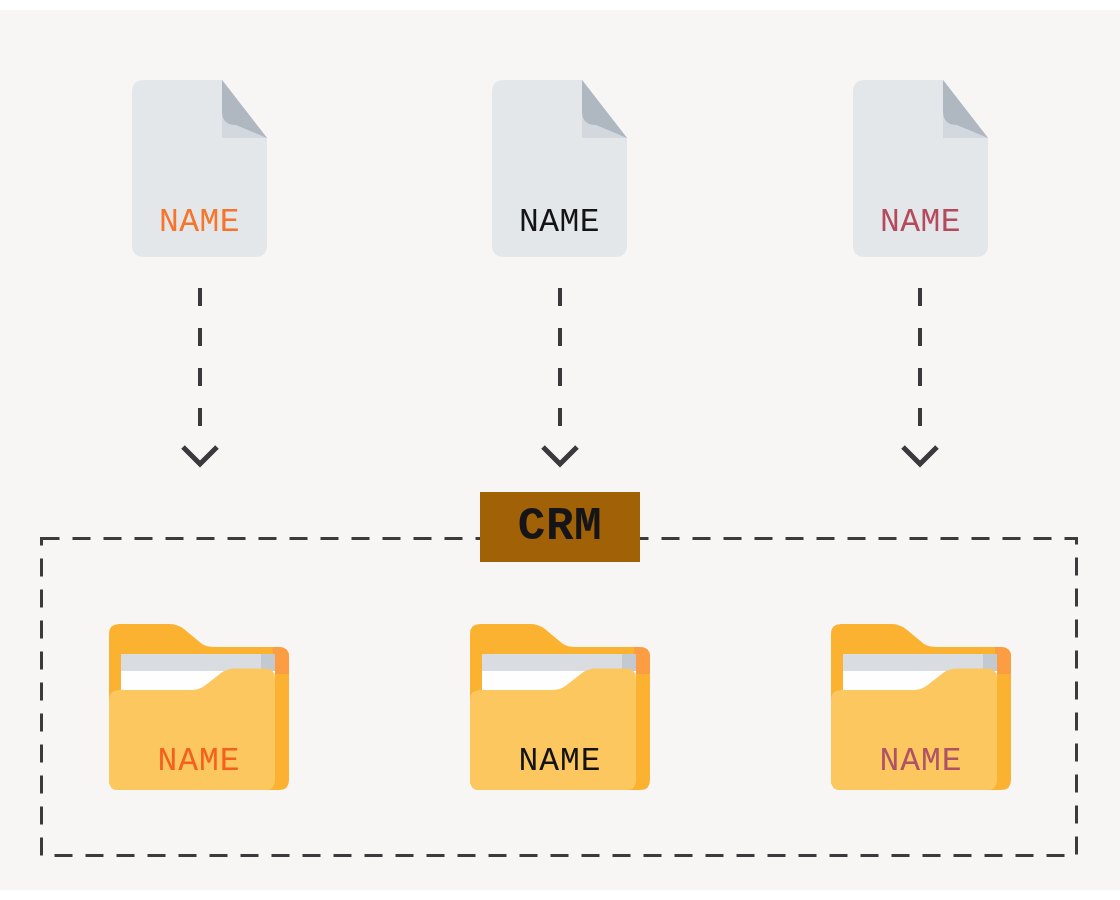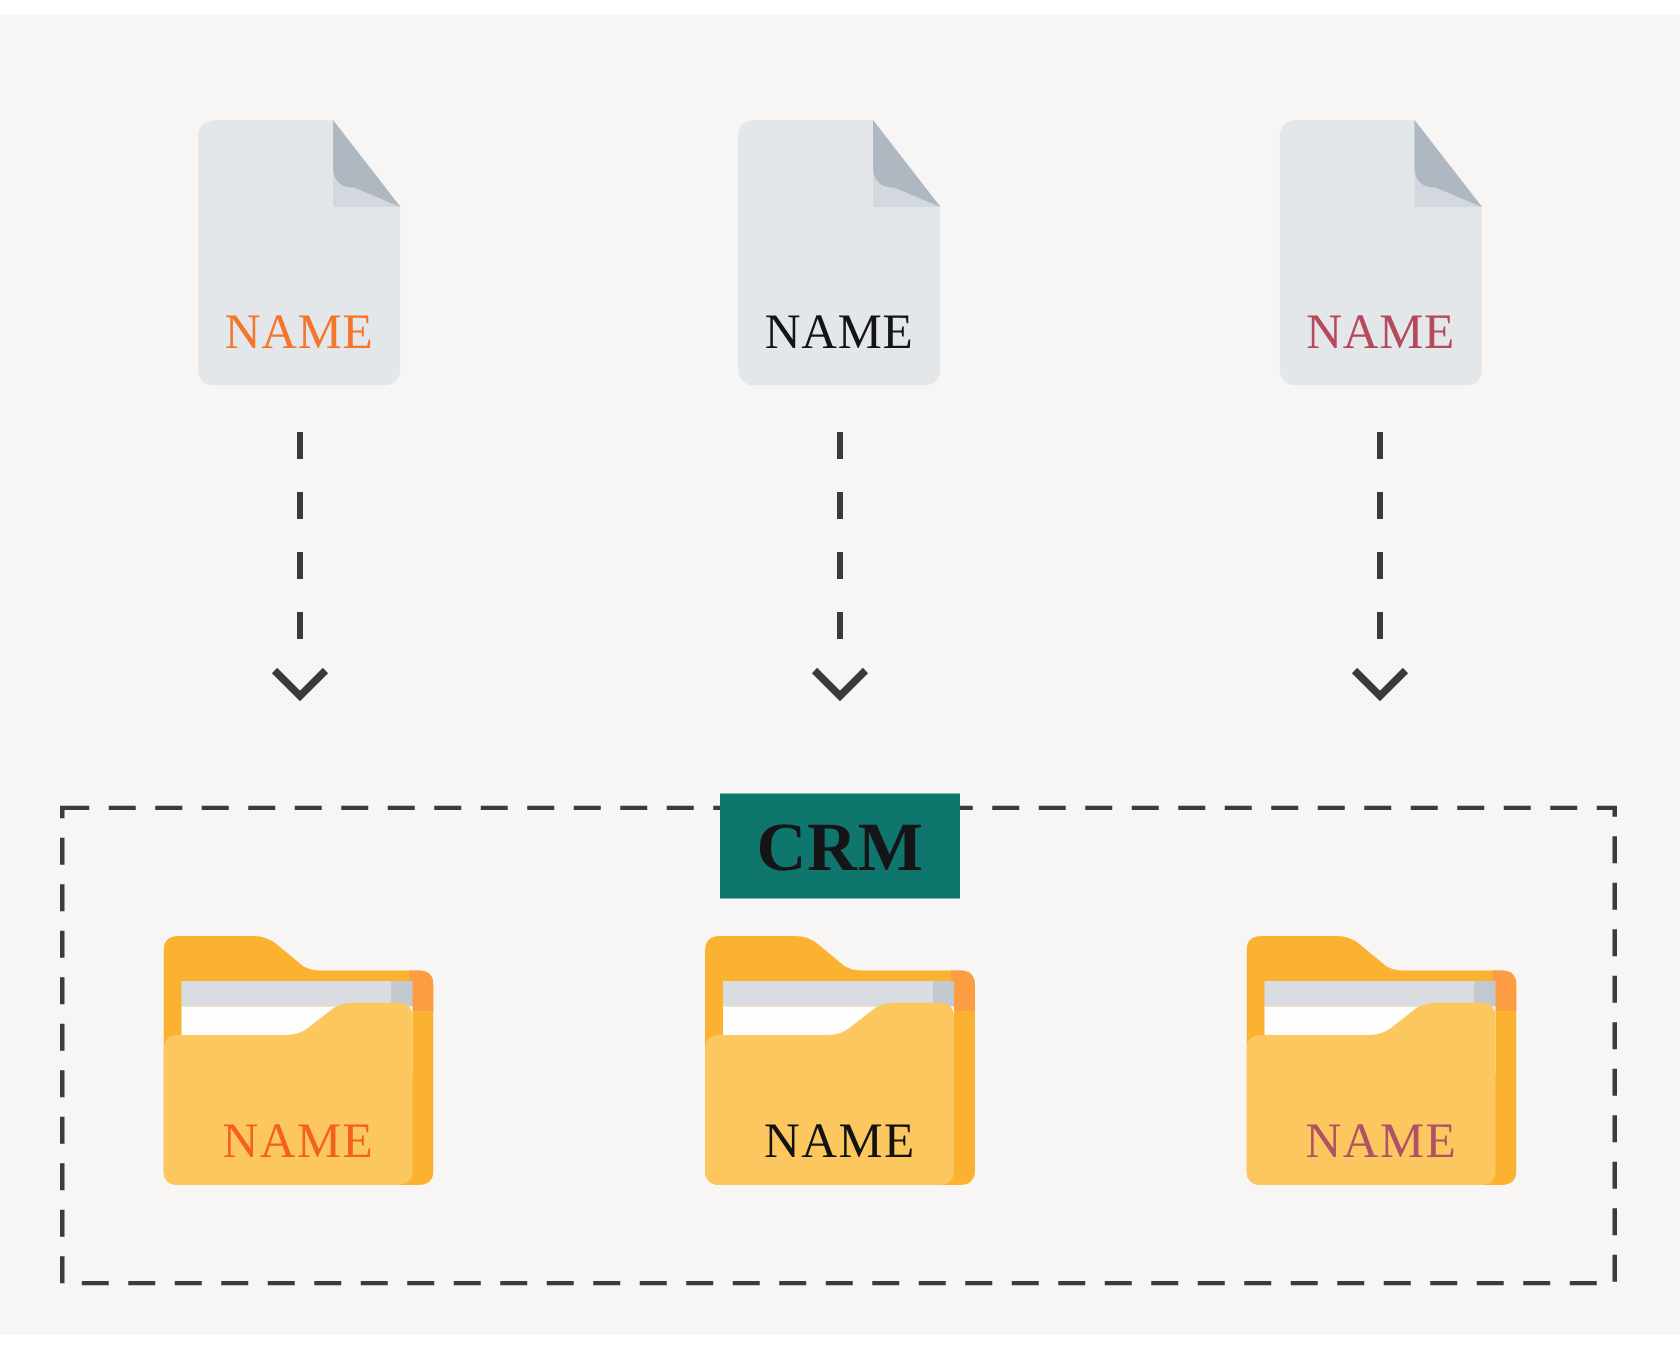--- a/index.html
+++ b/index.html
@@ -1,34 +1,34 @@
 <!DOCTYPE html>
 <html><head>
 <meta charset="utf-8">
 <style>
   html,body{margin:0;padding:0;background:#ffffff;}
   .canvas{
     position:relative;width:1120px;height:900px;margin:0 auto;
     background:#ffffff;overflow:hidden;
-    font-family:Liberation Serif, serif;
+    font-family:Liberation Mono, monospace;
   }
   .panel{position:absolute;left:0;top:10px;width:1120px;height:880px;background:#F7F6F5;}
   .abs{position:absolute;}
   .file{width:135px;height:177px;}
   .file svg{position:absolute;left:0;top:0;}
   .file-label{
     position:absolute;left:0;top:124px;width:135px;height:36px;
     display:flex;align-items:center;justify-content:center;
     font-size:33px;font-weight:500;letter-spacing:.5px;
   }
   .arrow{width:44px;height:186px;}
   .crm-box-svg{position:absolute;left:40px;top:537px;}
   .crm-label{
-    position:absolute;left:480px;top:529px;width:160px;height:70px;
-    background:#0f766e;display:flex;align-items:center;justify-content:center;
+    position:absolute;left:480px;top:492px;width:160px;height:70px;
+    background:#a16207;display:flex;align-items:center;justify-content:center;
     font-size:46px;font-weight:600;color:#151517;letter-spacing:.5px;z-index:3;
   }
   .folder{width:180px;height:166px;}
   .folder svg{position:absolute;left:0;top:0;}
   .folder-label{
     position:absolute;left:0;top:117px;width:180px;height:40px;
     display:flex;align-items:center;justify-content:center;
     font-size:33px;font-weight:500;letter-spacing:1px;z-index:2;
   }
 </style>

